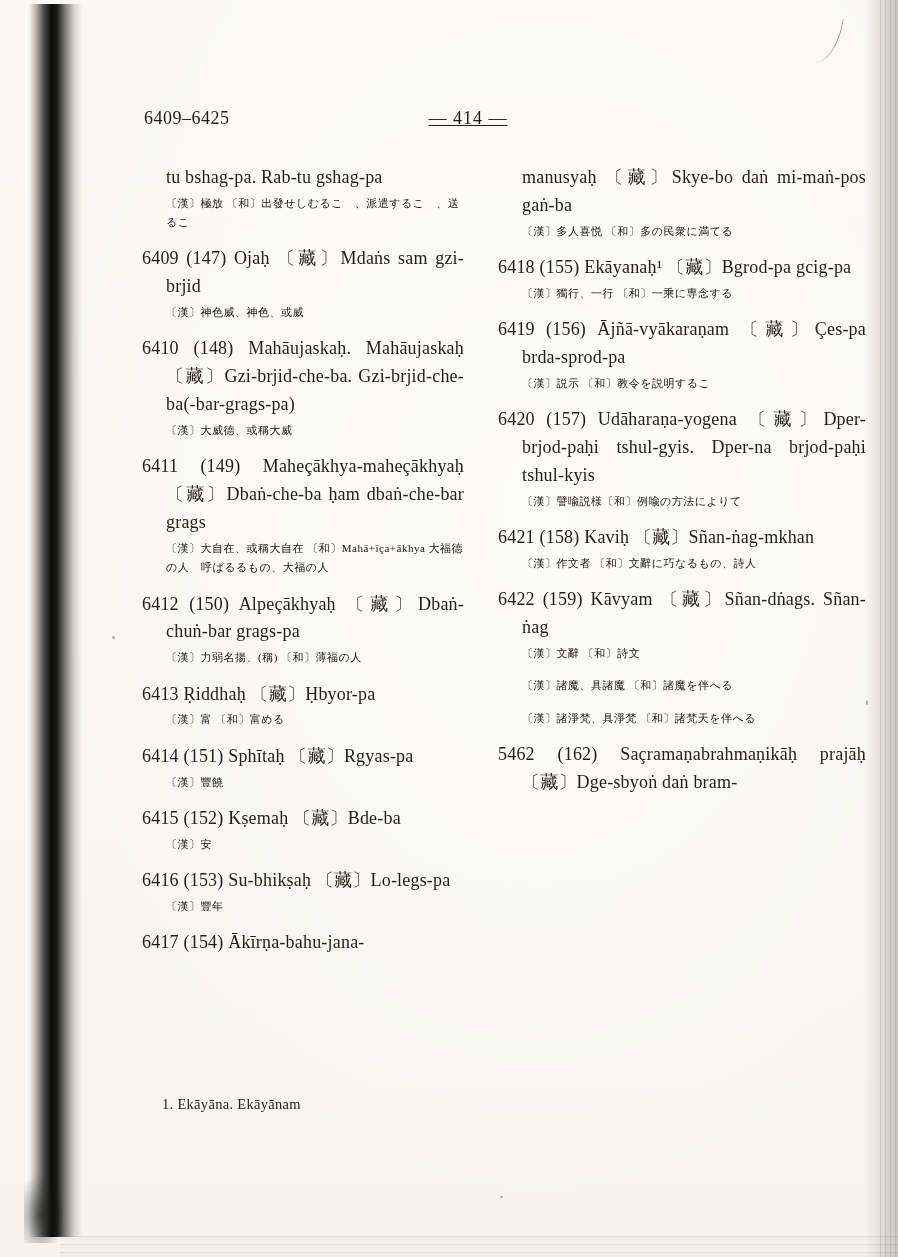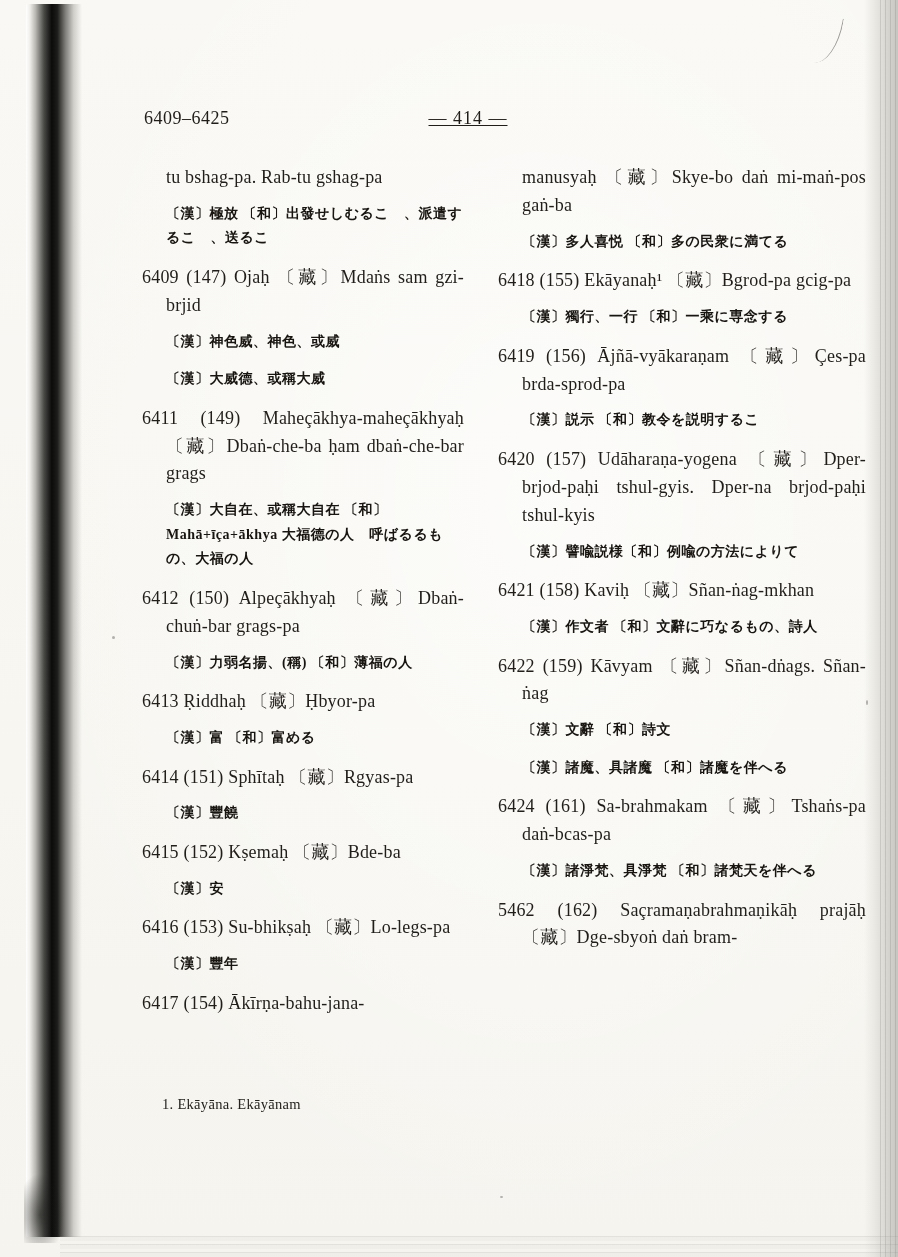--- a/index.html
+++ b/index.html
@@ -78,24 +78,24 @@
   .entry .main {
     margin: 0;
     font-size: 18px; line-height: 1.55;
     letter-spacing: .2px;
     text-align: justify;
     padding-left: 24px; text-indent: -24px;
     color: #211e1a;
   }
   .entry.cont .main { padding-left: 24px; text-indent: 0; }
   .entry .cjk {
-    margin: 10px 0 0 0;
+    margin: 2px 0 0 0;
     padding-left: 24px;
-    font-size: 14px; line-height: 1.75;
-    font-weight: bold;
+    font-size: 11px; line-height: 1.75;
+    font-weight: normal;
     letter-spacing: .5px;
     color: #181511;
   }
   .footnote {
     position: absolute; left: 20px; top: 988px;
     font-size: 14.5px; letter-spacing: .3px; color: #26231f;
   }
 </style>
 </head>
 <body>
@@ -121,20 +121,21 @@
       <div class="col left" id="col-left">
           <div class="entry cont">
             <p class="main">tu bshag-pa.  Rab-tu gshag-pa</p>
             <p class="cjk">〔漢〕極放 〔和〕出發せしむるこゝ、派遣するこゝ、送るこゝ</p>
           </div>
           <div class="entry">
             <p class="main">6409 (147) Ojaḥ 〔藏〕Mdaṅs sam gzi-brjid</p>
             <p class="cjk">〔漢〕神色威、神色、或威</p>
           </div>
           <div class="entry">
+            <p class="main">6410 (148) Mahāujaskaḥ. Mahāujaskaḥ 〔藏〕Gzi-brjid-che-ba. Gzi-brjid-che-ba(-bar-grags-pa)</p>
             <p class="cjk">〔漢〕大威德、或稱大威</p>
           </div>
           <div class="entry">
             <p class="main">6411 (149) Maheçākhya-maheçākhyaḥ 〔藏〕Dbaṅ-che-ba ḥam dbaṅ-che-bar grags</p>
             <p class="cjk">〔漢〕大自在、或稱大自在 〔和〕Mahā+īça+ākhya 大福德の人ゝ呼ばるるもの、大福の人</p>
           </div>
           <div class="entry">
             <p class="main">6412 (150) Alpeçākhyaḥ 〔藏〕Dbaṅ-chuṅ-bar grags-pa</p>
             <p class="cjk">〔漢〕力弱名揚、(稱) 〔和〕薄福の人</p>
           </div>
@@ -180,21 +181,20 @@
             <p class="cjk">〔漢〕作文者 〔和〕文辭に巧なるもの、詩人</p>
           </div>
           <div class="entry">
             <p class="main">6422 (159) Kāvyam 〔藏〕Sñan-dṅags. Sñan-ṅag</p>
             <p class="cjk">〔漢〕文辭 〔和〕詩文</p>
           </div>
           <div class="entry">
             <p class="cjk">〔漢〕諸魔、具諸魔 〔和〕諸魔を伴へる</p>
           </div>
           <div class="entry">
-            <p class="main">6424 (161) Sa-brahmakam 〔藏〕Tshaṅs-pa daṅ-bcas-pa</p>
             <p class="cjk">〔漢〕諸淨梵、具淨梵 〔和〕諸梵天を伴へる</p>
           </div>
           <div class="entry">
             <p class="main">5462 (162) Saçramaṇabrahmaṇikāḥ prajāḥ 〔藏〕Dge-sbyoṅ daṅ bram-</p>
           </div>
         </div>
     </div>
 
     <div class="footnote">1. Ekāyāna.  Ekāyānam</div>
   </div>

